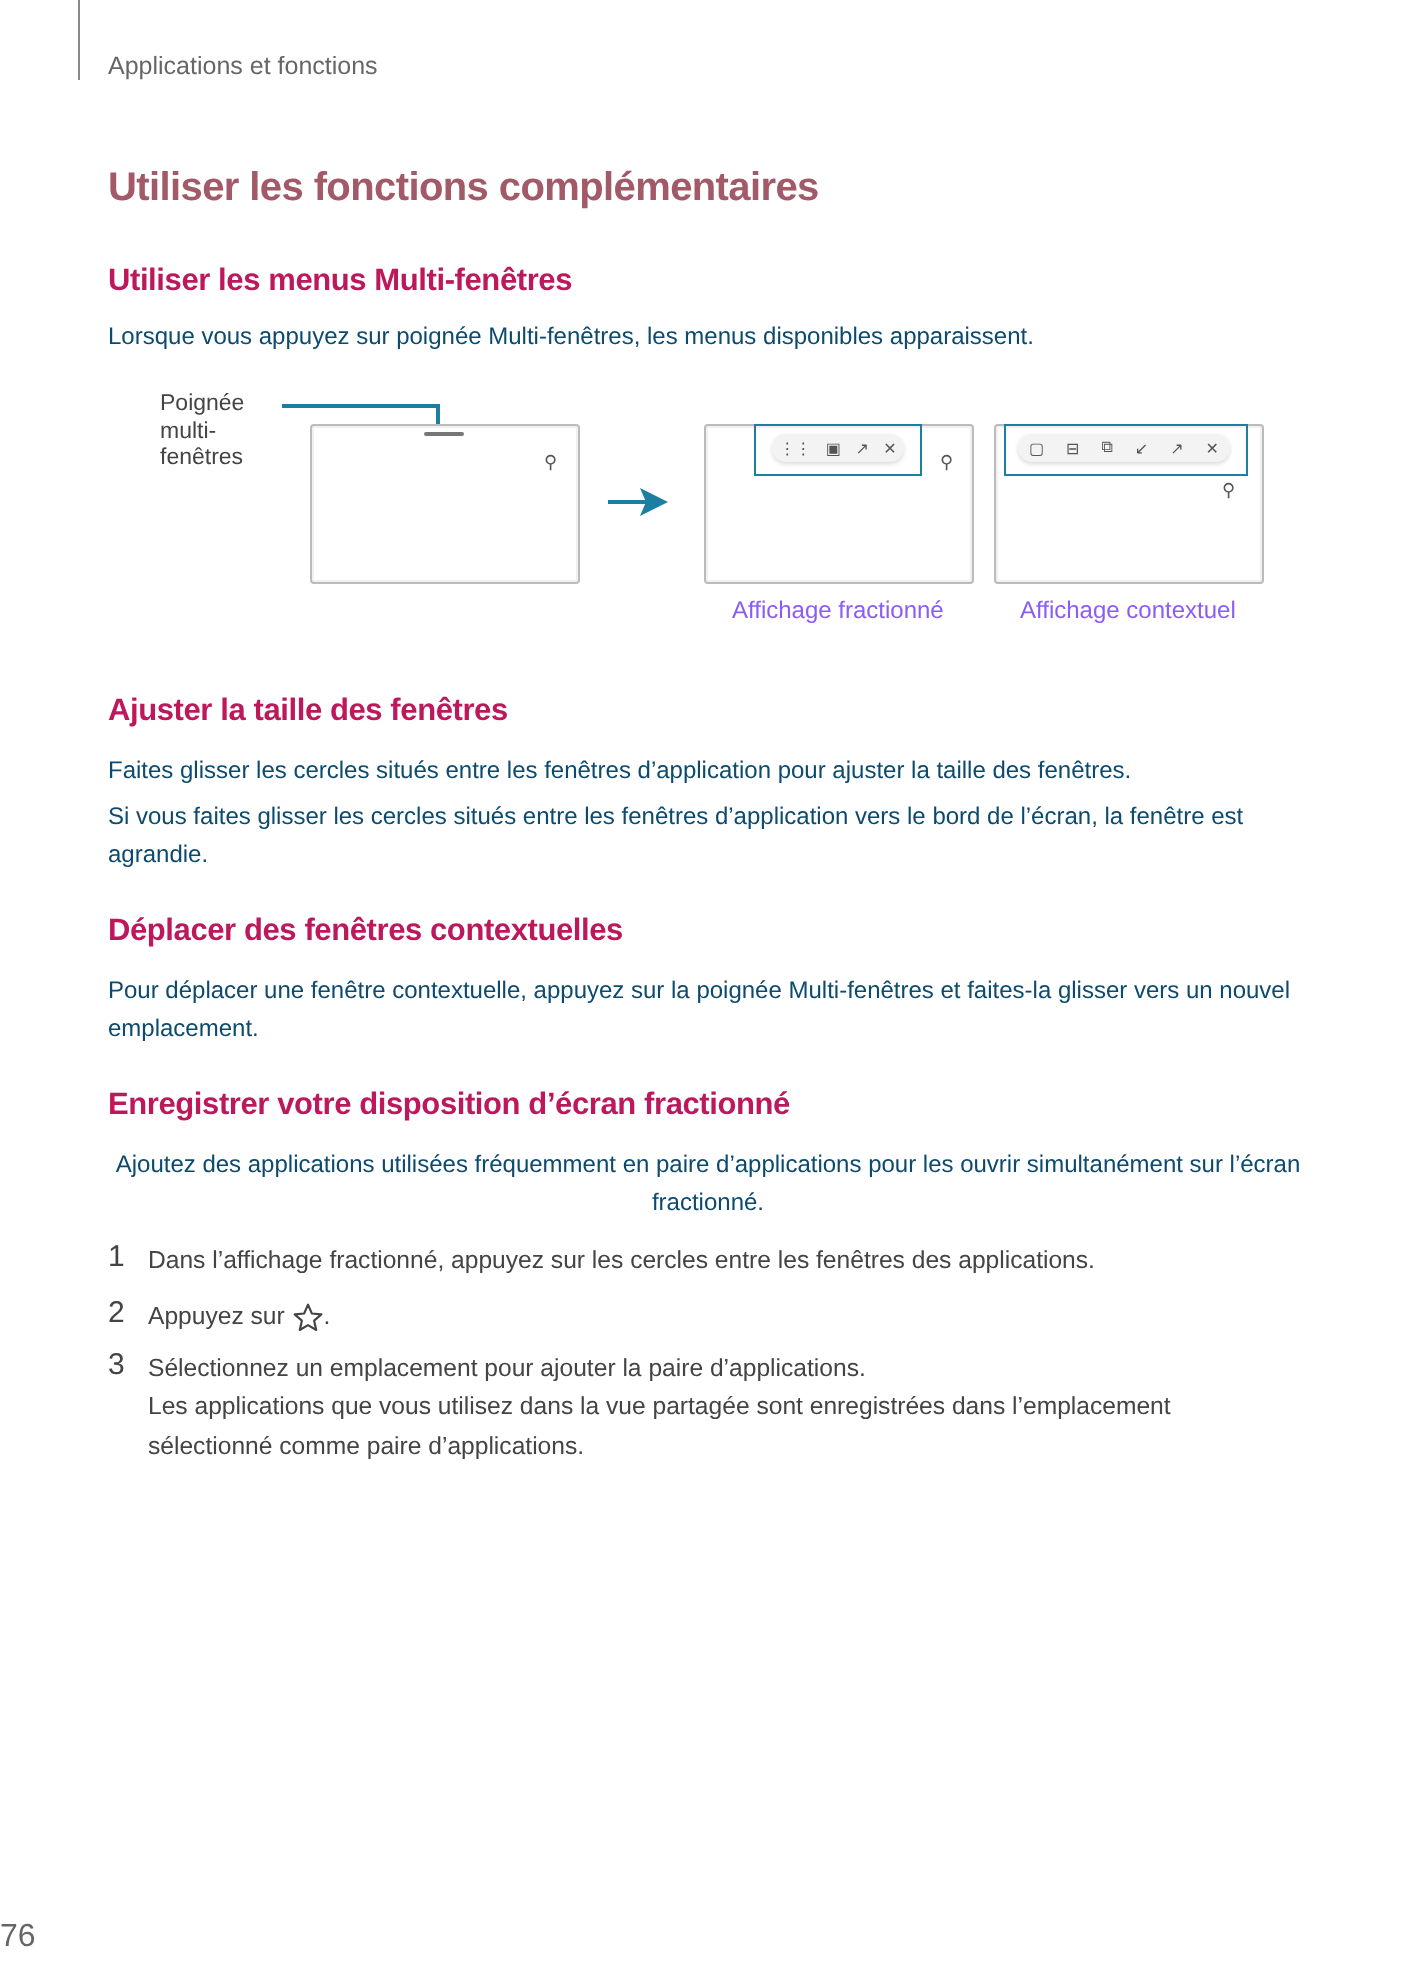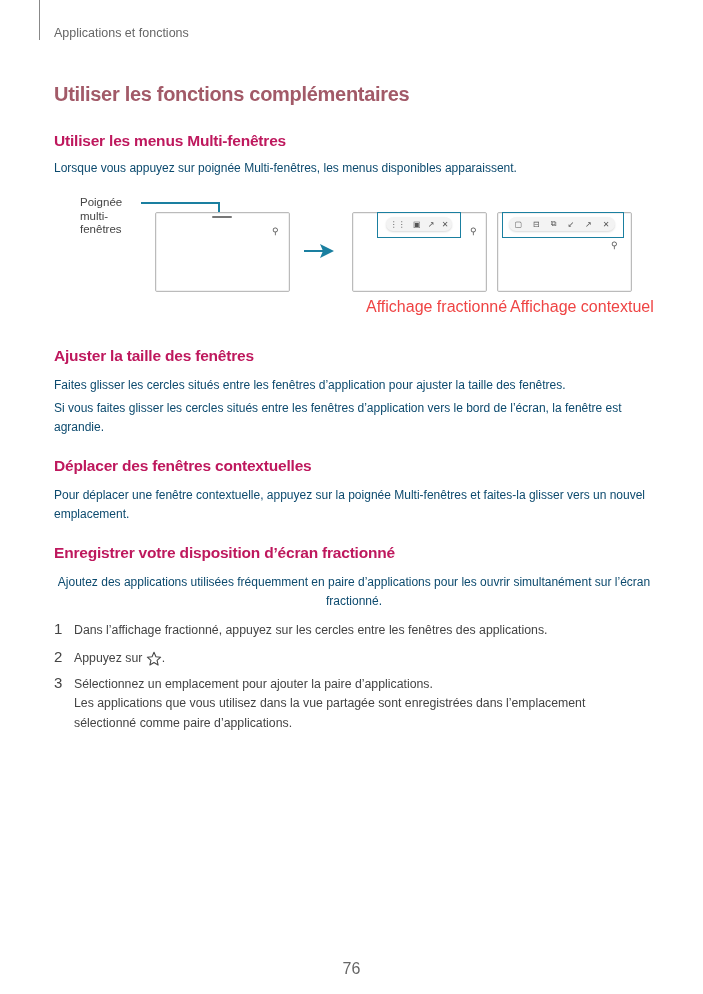--- a/index.html
+++ b/index.html
@@ -12,25 +12,25 @@
   .p { position:absolute; left:54px; width:600px; font-size:12px; line-height:19px; color:#0c4a6e; margin:0; }
   .callout-label { position:absolute; left:80px; top:196px; width:57px; text-align:left; font-size:11.5px; line-height:13.5px; color:#444; }
   .callout-line { position:absolute; background:#1a7fa0; }
   .phone { position:absolute; border:1px solid #bbb; border-radius:2px; background:#fff; box-shadow:inset 0 0 0 1px #f0f0f0; }
   .handle { position:absolute; height:2px; background:#777; border-radius:1px; }
   .search-icon { position:absolute; font-size:9px; color:#555; }
   .arrow { position:absolute; left:304px; top:243px; width:30px; height:16px; }
   .toolbar-box { position:absolute; border:1.5px solid #1a7fa0; }
   .toolbar-pill { position:absolute; background:#f3f3f3; border-radius:8px; box-shadow:0 1px 2px rgba(0,0,0,0.15);
                   display:flex; align-items:center; justify-content:space-around; font-size:8px; color:#555; }
-  .fig-caption { position:absolute; top:298px; font-size:16px; color:#ef4444; }
+  .fig-caption { position:absolute; top:298px; font-size:12px; color:#8b5cf6; }
   .step-num { position:absolute; left:54px; font-size:15px; color:#444; }
   .step-text { position:absolute; left:74px; width:580px; font-size:12.3px; line-height:19.5px; color:#444; }
   .star { display:inline-block; vertical-align:middle; }
-  .page-number { position:absolute; left:0; width:703px; top:960px; text-align:center; font-size:16px; color:#666; }
+  .page-number { position:absolute; left:0; width:703px; top:960px; font-size:16px; color:#666; }
 </style>
 </head>
 <body>
 
 <div class="side-rule"></div>
 <div class="running-header">Applications et fonctions</div>
 
 <div class="chapter-title">Utiliser les fonctions complémentaires</div>
 
 <h2 style="top:132px;">Utiliser les menus Multi-fenêtres</h2>

